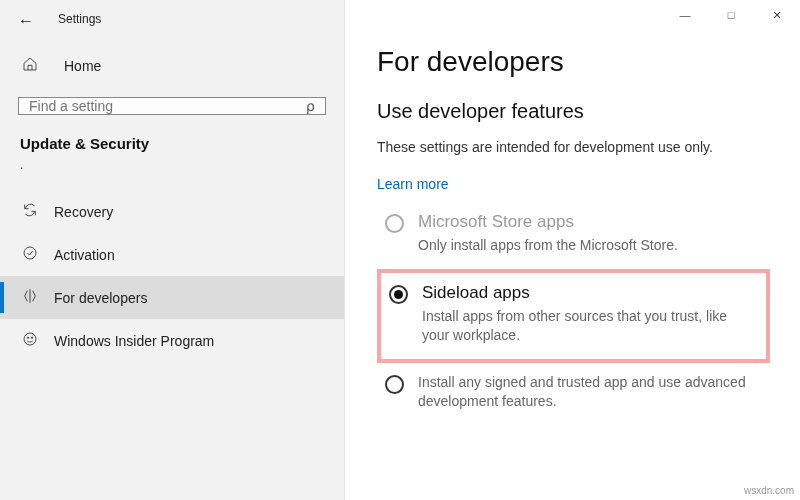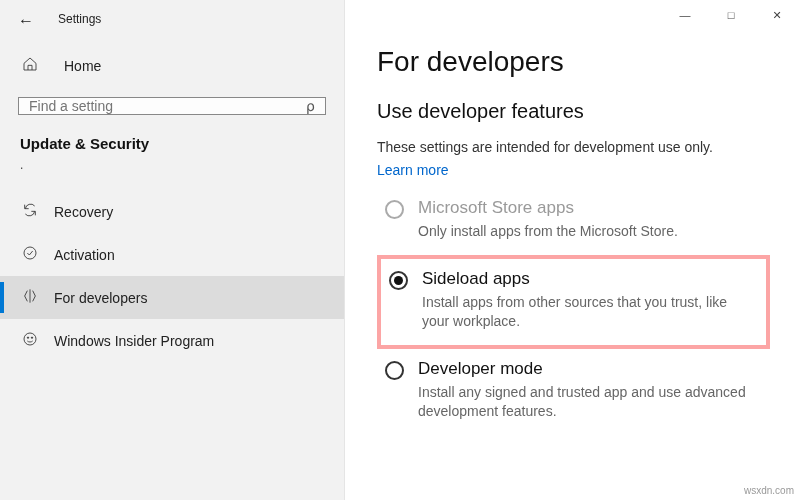--- a/index.html
+++ b/index.html
@@ -16,21 +16,21 @@
   .dot { padding-left: 20px; color: #444; font-size: 12px; }
   .nav-list { margin-top: 18px; display: flex; flex-direction: column; }
   .nav-item { display: flex; align-items: center; gap: 16px; padding: 12px 22px; font-size: 14px; color: #222; position: relative; }
   .nav-item.selected { background: #dcdcdc; }
   .nav-item.selected::before { content: ""; position: absolute; left: 0; top: 6px; bottom: 6px; width: 4px; background: #0078d4; }
   .content { flex: 1; padding: 24px 30px 0 32px; position: relative; overflow: hidden; }
   .window-controls { position: absolute; top: 0; right: 0; display: flex; }
   .window-controls div { width: 46px; height: 30px; display: flex; align-items: center; justify-content: center; font-size: 11px; color: #444; }
   h1 { font-weight: 400; font-size: 28px; color: #111; margin-top: 22px; margin-bottom: 22px; }
   h2 { font-weight: 400; font-size: 20px; color: #111; margin-bottom: 16px; }
-  .desc-line { font-size: 14px; color: #333; margin-bottom: 6px; }
+  .desc-line { font-size: 14px; color: #333; margin-bottom: 20px; }
   .link { color: #0066cc; font-size: 14px; display: inline-block; margin-bottom: 10px; }
   .option { display: flex; gap: 14px; padding: 10px 8px 14px 8px; align-items: flex-start; }
   .option.highlight { border: 4px solid #fca5a5; }
   .radio { width: 19px; height: 19px; border: 2px solid #333; border-radius: 50%; flex-shrink: 0; margin-top: 2px; position: relative; }
   .radio.disabled { border-color: #aaa; }
   .radio.checked::after { content: ""; position: absolute; top: 3px; left: 3px; width: 9px; height: 9px; background: #111; border-radius: 50%; }
   .opt-title { font-size: 17px; color: #111; margin-bottom: 4px; }
   .opt-title.disabled { color: #9a9a9a; }
   .opt-desc { font-size: 14px; color: #666; line-height: 1.35; }
   .watermark { position: fixed; right: 6px; bottom: 4px; font-size: 10px; color: #999; }
@@ -113,19 +113,18 @@
     <div class="radio checked"></div>
     <div>
       <div class="opt-title">Sideload apps</div>
       <div class="opt-desc">Install apps from other sources that you trust, like your workplace.</div>
     </div>
   </div>
 
   <div class="option">
     <div class="radio"></div>
     <div>
-      <div class="opt-title">Developer mode</div>
       <div class="opt-desc">Install any signed and trusted app and use advanced development features.</div>
     </div>
   </div>
 </div>
 
 <div class="watermark">wsxdn.com</div>
 
 </body></html>

